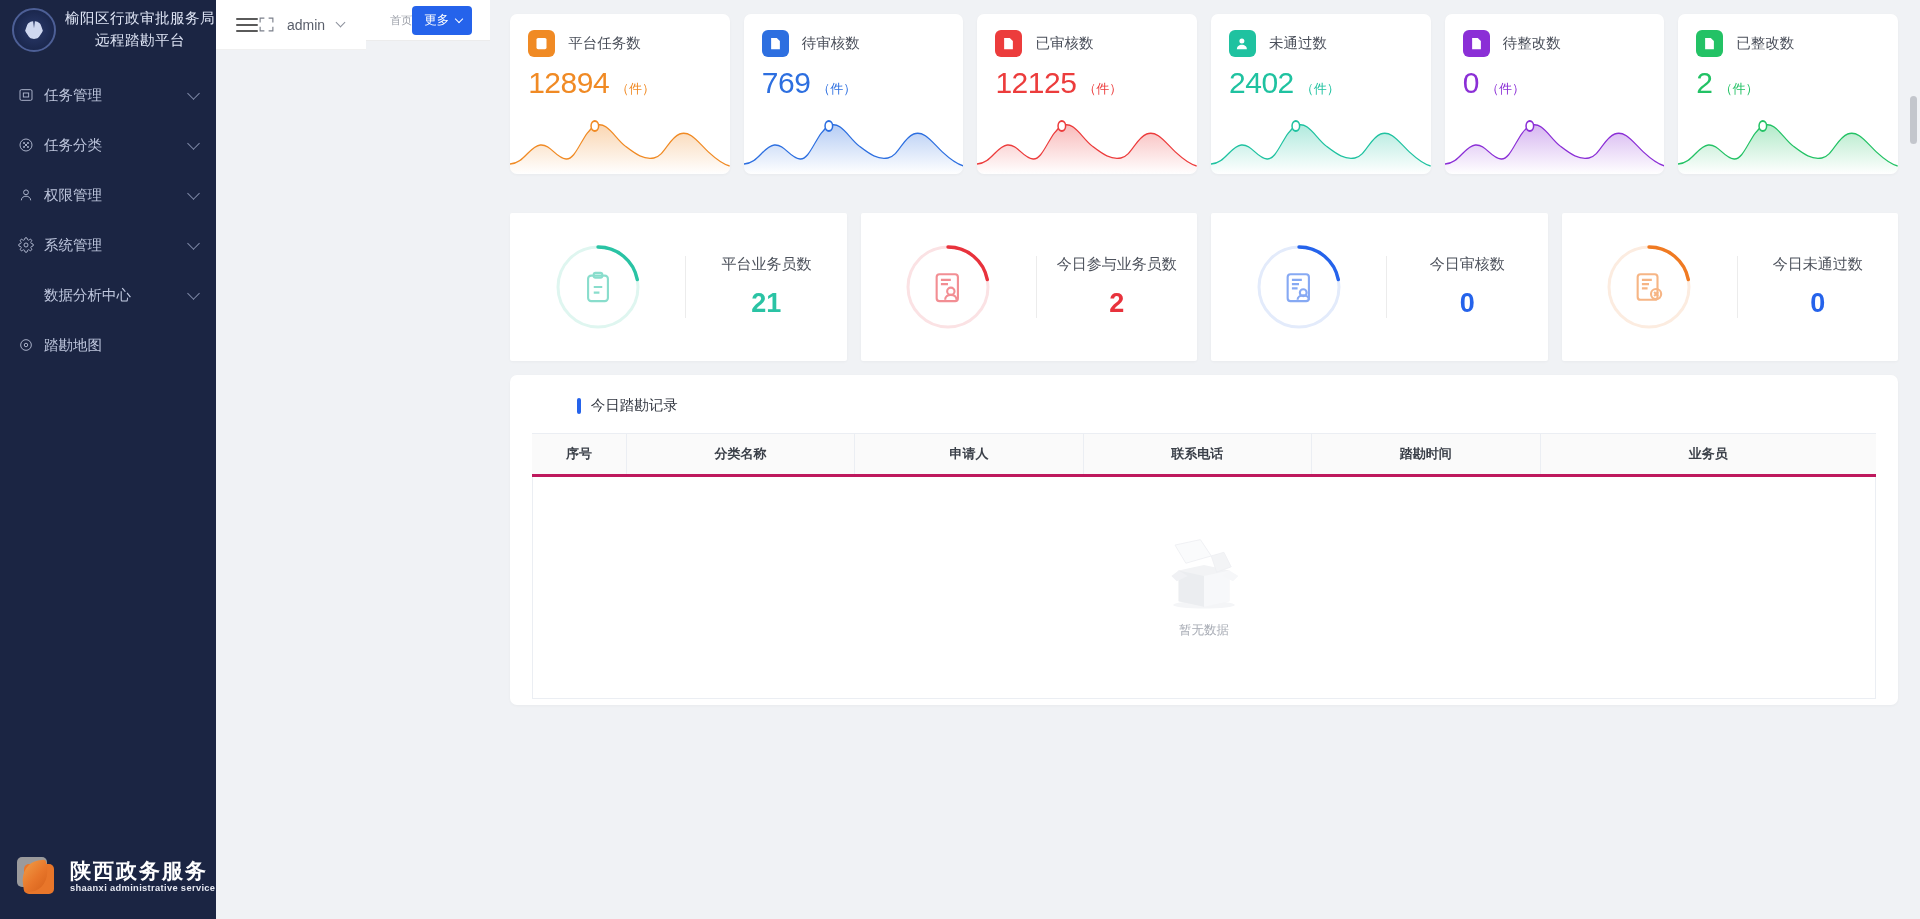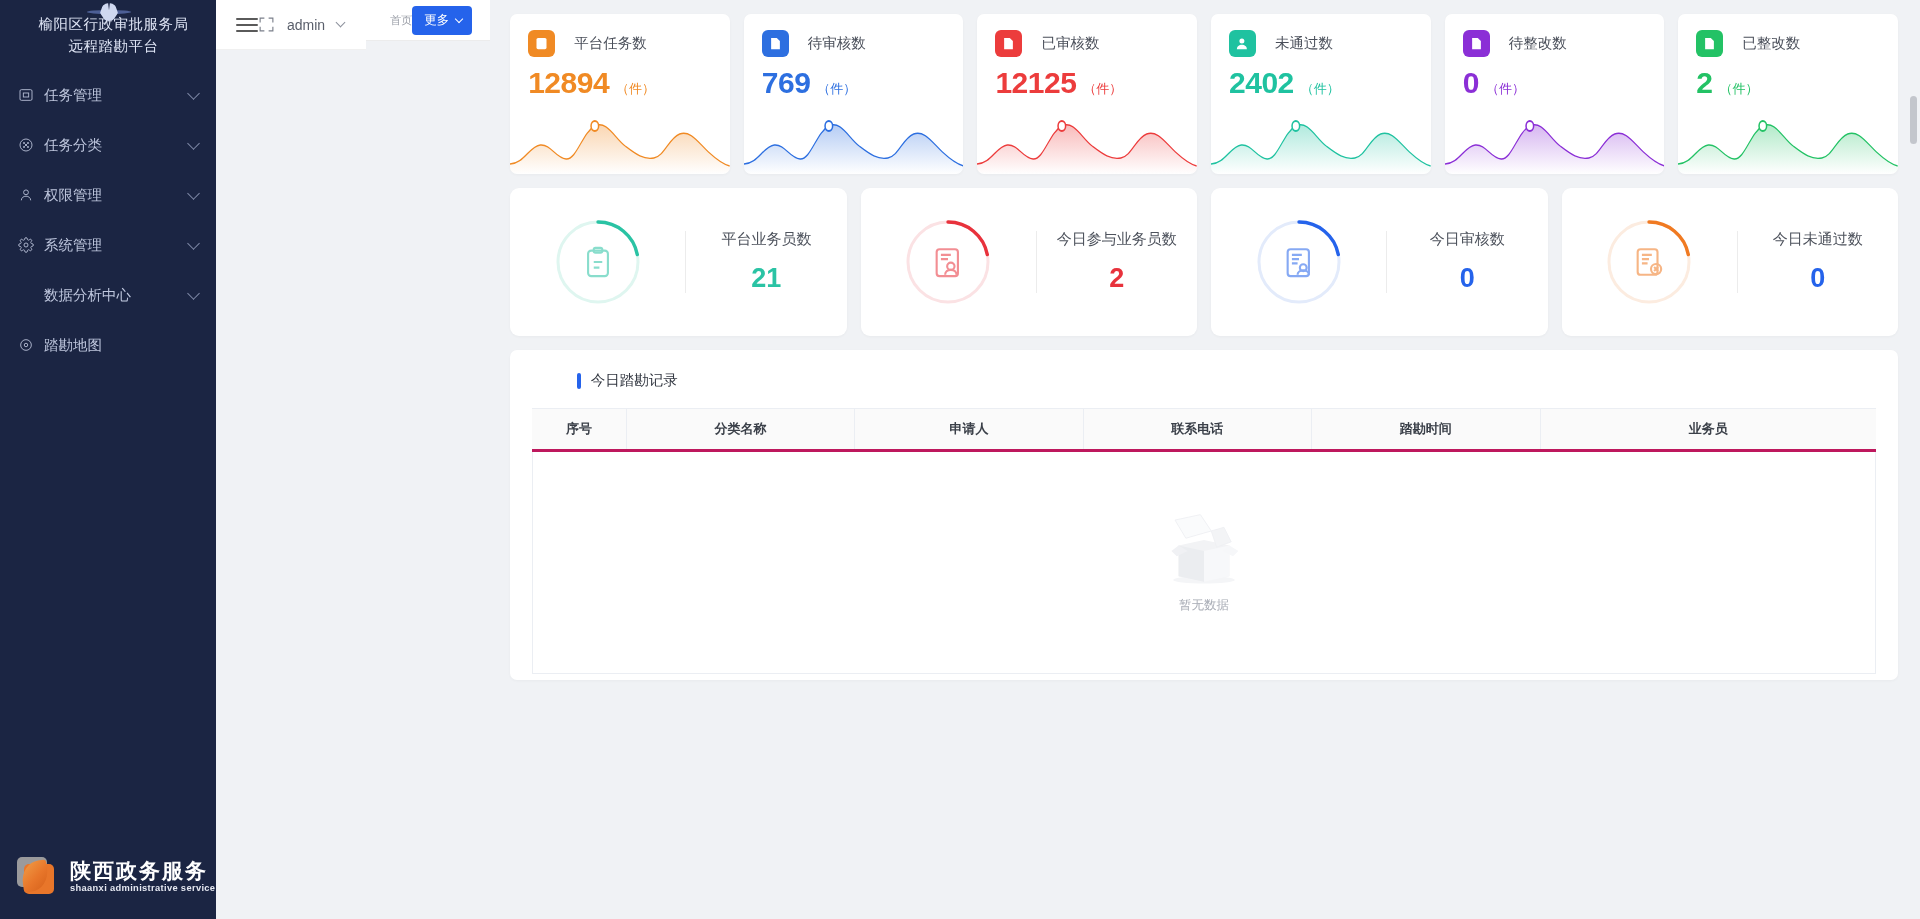--- a/index.html
+++ b/index.html
@@ -15,21 +15,20 @@
   .sidebar {
     width: 216px; min-width: 216px; height: 919px;
     background: #1b2543;
     display: flex; flex-direction: column;
     position: relative;
   }
   .brand {
     display: flex; align-items: center;
     padding: 10px 10px 12px 12px;
     height: 62px;
-    flex-direction: column;
   }
   .brand-logo {
     width: 44px; height: 44px; min-width: 44px;
     border-radius: 50%;
     background: radial-gradient(circle at 50% 50%, #2b3a6b 0%, #1d2a52 60%, #16203f 100%);
     border: 2px solid #4d5f96;
     display: flex; align-items: center; justify-content: center;
     position: relative;
   }
   .brand-logo::after {
@@ -141,38 +140,39 @@
   .content { flex: 1; padding: 14px 22px 0 20px; overflow: hidden; position: relative; }
 
   
   .row1 { display: flex; gap: 14px; }
   .stat-card {
     flex: 1; background: #fff; border-radius: 7px;
     height: 160px; padding: 16px 18px 0 18px;
     position: relative; overflow: hidden;
     box-shadow: 0 1px 3px rgba(0,0,0,.035);
   }
-  .stat-head { display: flex; align-items: center; gap: 19px; }
+  .stat-head { display: flex; align-items: center; gap: 13px; }
   .stat-ico {
     width: 27px; height: 27px; border-radius: 6px;
     display: flex; align-items: center; justify-content: center;
   }
   .stat-ico svg { width: 15px; height: 15px; fill: #fff; }
   .stat-title { font-size: 14.5px; color: #4a4f5a; }
   .stat-val { margin-top: 9px; display: flex; align-items: baseline; gap: 7px; }
-  .stat-num { font-size: 30px; font-weight: 700; letter-spacing: -.5px; }
+  .stat-num { font-size: 30px; font-weight: 400; letter-spacing: -.5px; }
   .stat-unit { font-size: 13px; }
   .spark { position: absolute; left: 0; bottom: 0; width: 100%; height: 62px; }
 
   
   .row2 { display: flex; gap: 14px; margin-top: 14px; }
   .gauge-card {
-    flex: 1; background: #fff; border-radius: 9px;
+    flex: 1; background: #fff; border-radius: 2px;
     height: 148px; display: flex; align-items: center;
     box-shadow: 0 1px 3px rgba(0,0,0,.035);
+    margin-top: 25px;
   }
   .gauge-wrap { width: 175px; display: flex; justify-content: center; align-items: center; }
   .gauge { position: relative; width: 92px; height: 92px; }
   .gauge svg { width: 92px; height: 92px; transform: rotate(-90deg); }
   .gauge-ico {
     position: absolute; left: 50%; top: 50%;
     transform: translate(-50%,-50%);
     width: 34px; height: 34px;
   }
   .gauge-ico svg { width: 34px; height: 34px; transform: none; stroke-width: 1.5; fill: none; }

